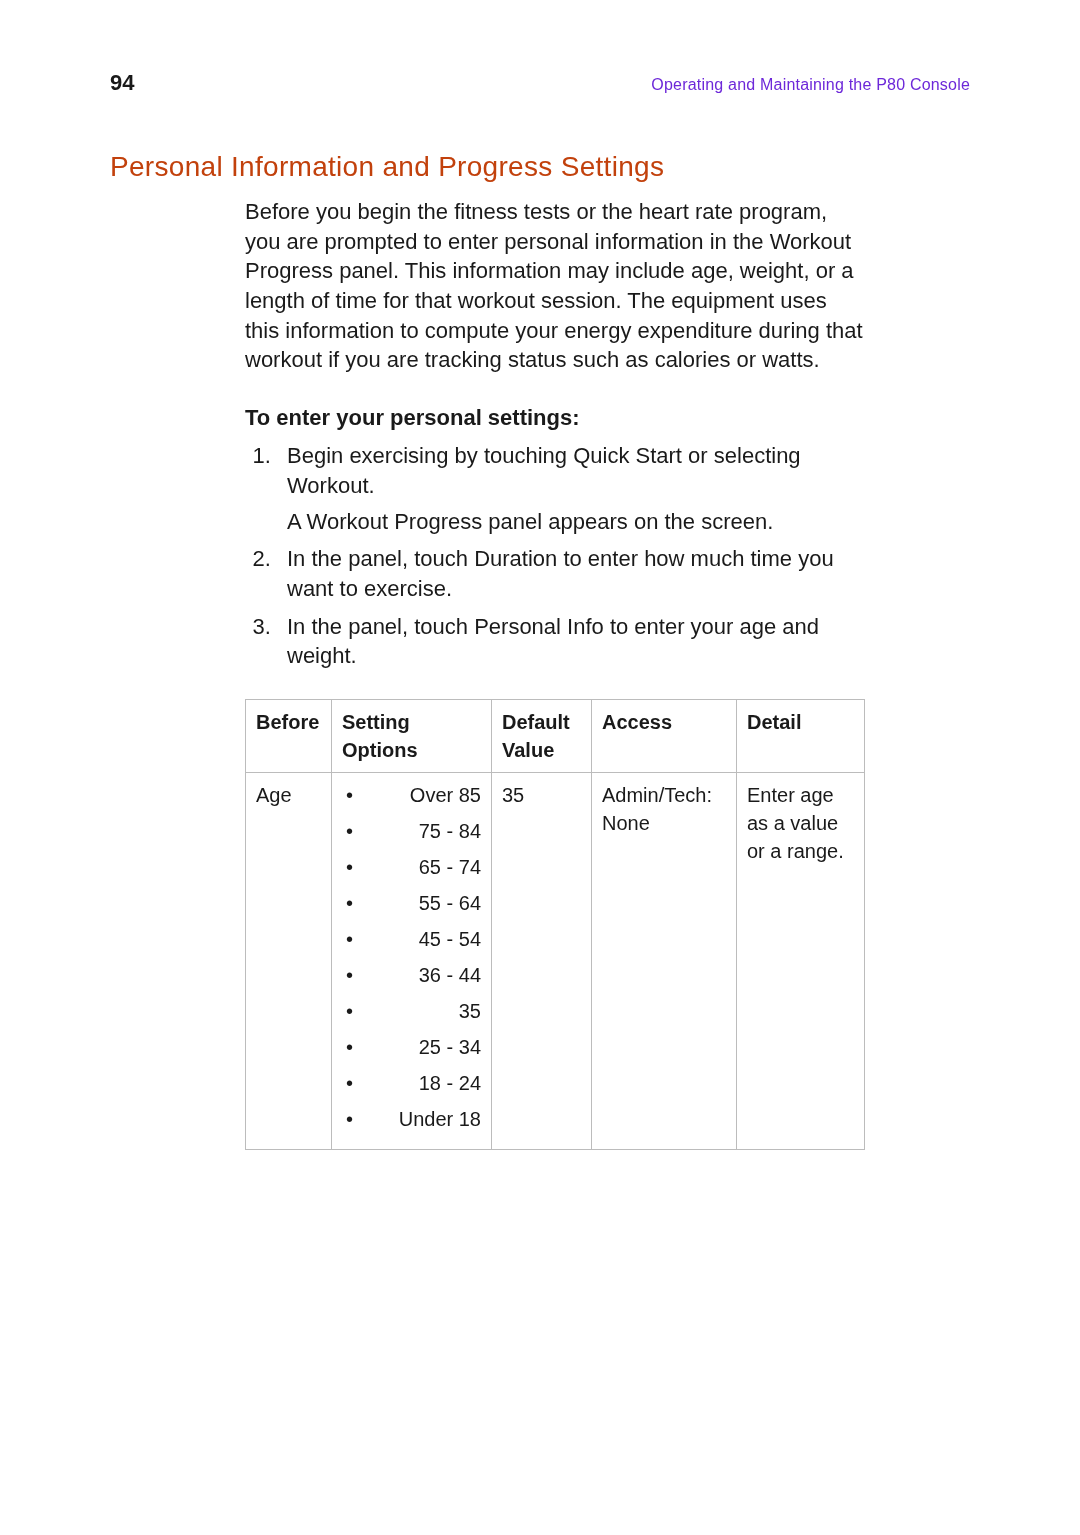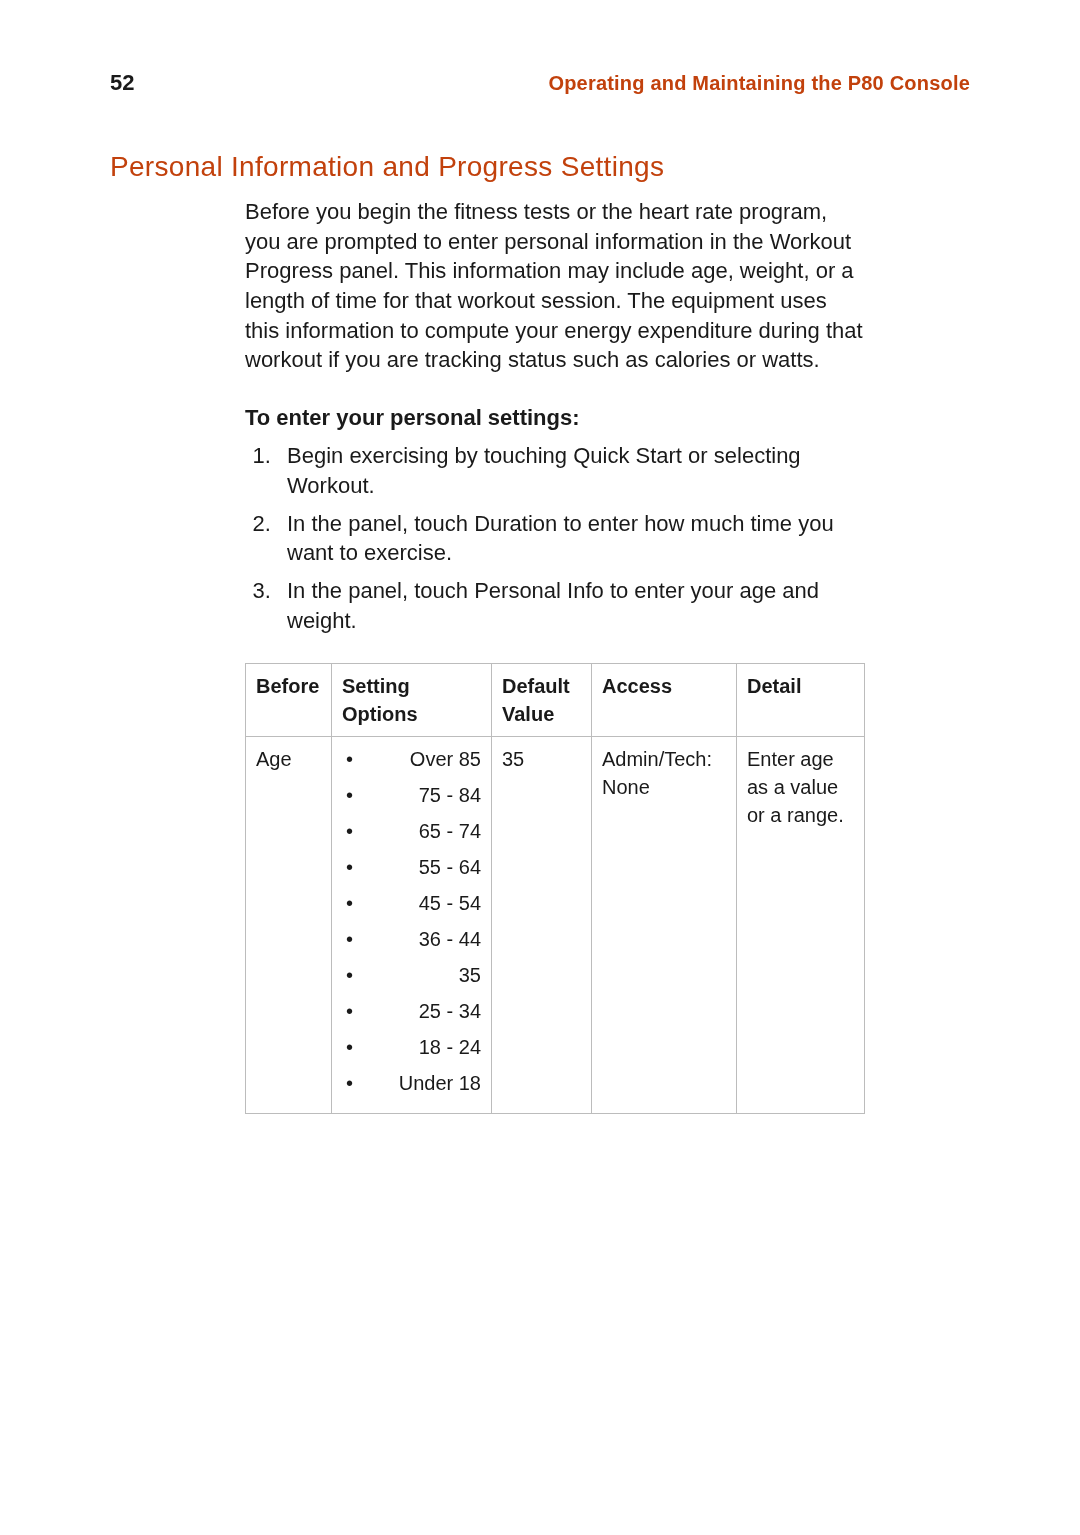--- a/index.html
+++ b/index.html
@@ -24,23 +24,23 @@
     justify-content: space-between;
     align-items: baseline;
     margin-bottom: 55px;
   }
   .page-number {
     font-weight: 700;
     font-size: 22px;
     color: #1a1a1a;
   }
   .running-title {
-    font-weight: 700;
-    font-size: 20px;
-    color: #c2410c;
+    font-weight: 400;
+    font-size: 16px;
+    color: #6d28d9;
     letter-spacing: 0.2px;
   }
   .section-title {
     font-size: 28px;
     font-weight: 400;
     color: #c2410c;
     letter-spacing: 0.3px;
     margin: 0 0 14px 0;
   }
   .body-block {
@@ -119,35 +119,36 @@
     line-height: 1.4;
   }
   .b { font-weight: 400; }
 </style>
 </head>
 <body>
 
 <div class="page">
 
   <div class="running-head">
-    <span class="page-number">52</span>
+    <span class="page-number">94</span>
     <span class="running-title">Operating and Maintaining the P80 Console</span>
   </div>
 
   <h2 class="section-title">Personal Information and Progress Settings</h2>
 
   <div class="body-block">
 
     <p class="intro-para">Before you begin the fitness tests or the heart rate program, you are prompted to enter personal information in the Workout Progress panel. This information may include age, weight, or a length of time for that workout session. The equipment uses this information to compute your energy expenditure during that workout if you are tracking status such as calories or watts.</p>
 
     <p class="subhead">To enter your personal settings:</p>
 
     <ol class="steps">
       <li>
         <span>Begin exercising by touching </span><span class="b">Quick Start</span><span> or selecting </span><span class="b">Workout</span><span>.</span>
+        <span class="step-sub">A Workout Progress panel appears on the screen.</span>
       </li>
       <li>
         <span>In the panel, touch </span><span class="b">Duration</span><span> to enter how much time you want to exercise.</span>
       </li>
       <li>
         <span>In the panel, touch </span><span class="b">Personal Info</span><span> to enter your age and weight.</span>
       </li>
     </ol>
 
 

